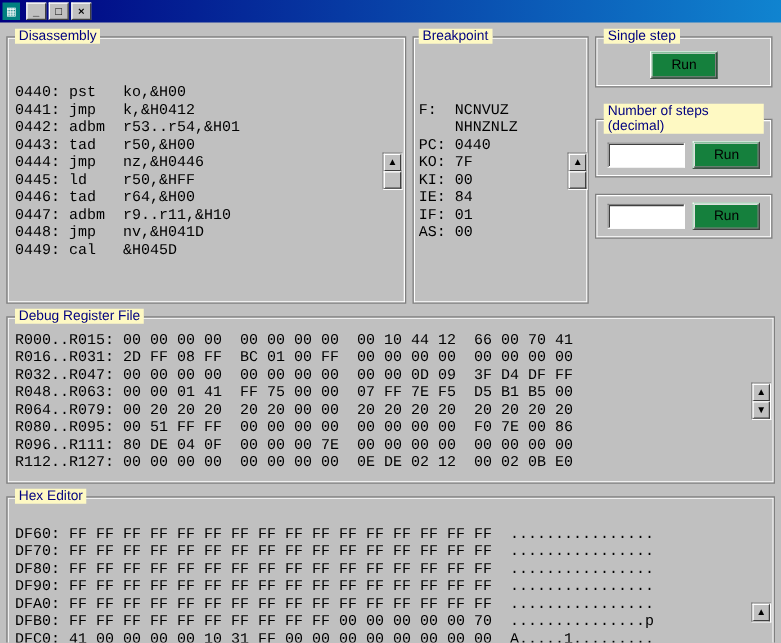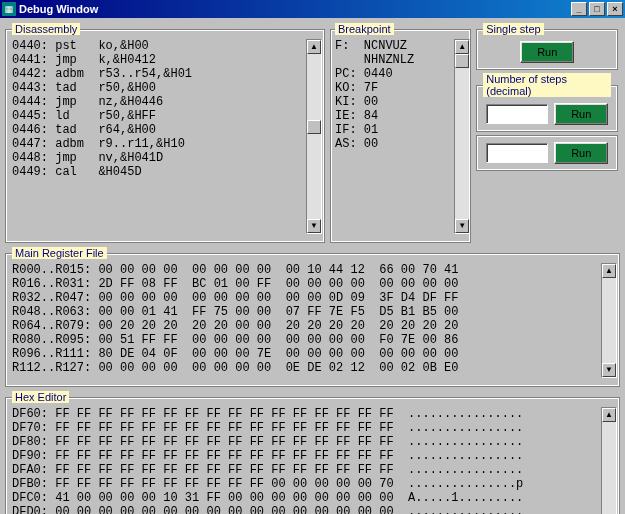--- a/index.html
+++ b/index.html
@@ -7,45 +7,44 @@
 .titlebar { background:linear-gradient(90deg,#000080,#1084d0); color:#fff; height:18px; display:flex; align-items:center; padding:0 2px; }
 .titlebar .icon { width:14px; height:14px; margin-right:3px; display:inline-flex; align-items:center; justify-content:center; background:#008080; font-size:9px; }
 .titlebar .title { flex:1; font-weight:bold; font-size:11px; }
 .tb-btn { width:16px; height:14px; background:#c0c0c0; border:1px solid; border-color:#fff #404040 #404040 #fff; margin-left:2px; font-size:9px; line-height:12px; text-align:center; font-family:Arial; font-weight:bold; color:#000; cursor:pointer; }
 .client { padding:5px; height:496px; }
 fieldset { border:1px solid #808080; box-shadow:inset -1px -1px 0 #fff,inset 1px 1px 0 #fff; border-radius:0; background:#c0c0c0; }
 legend { color:#000080; font-size:11px; padding:0 3px; background:#fef9c3; }
 .row1 { display:flex; gap:5px; margin-bottom:4px; }
 .disasm-fs { width:320px; height:220px; padding:4px 2px 4px 6px; }
 .regs-fs { width:130px; height:220px; padding:4px 0 4px 4px; }
-.right-col { width:142px; display:flex; flex-direction:column; gap:3px; }
+.right-col { width:142px; display:flex; flex-direction:column; gap:13px; }
 .sfs { padding:4px 6px 6px 6px; }
 .textbox { background:#fff; border:1px solid; border-color:#808080 #fff #fff #808080; box-shadow:inset 1px 1px 0 #404040; height:20px; padding:2px 3px; font-size:11px; font-family:Arial; width:62px; }
 .btn { background:#15803d; border:1px solid; border-color:#fff #404040 #404040 #fff; box-shadow:inset -1px -1px 0 #808080,inset 1px 1px 0 #dfdfdf; height:22px; width:54px; font-size:11px; cursor:pointer; text-align:center; line-height:20px; }
 .hstack { display:flex; align-items:center; gap:6px; justify-content:center; margin-top:2px; }
 .mono { font-family:"Courier New",monospace; font-size:12px; line-height:14px; white-space:pre; color:#000; }
-.vwrap { display:flex; height:100%; }
+.vwrap { display:flex; height:100%;align-items:center; }
 .vcontent { flex:1; overflow:hidden; }
 .vsb { width:16px; background:#c0c0c0; border:1px solid; border-color:#808080 #fff #fff #808080; display:flex; flex-direction:column; justify-content:space-between; }
 .sbb { height:14px; background:#c0c0c0; border:1px solid; border-color:#fff #404040 #404040 #fff; text-align:center; font-size:8px; line-height:12px; cursor:pointer; }
 .track { flex:1; background:repeating-conic-gradient(#c0c0c0 0% 25%,#fff 0% 50%) 50%/2px 2px; position:relative; }
 .thumb { position:absolute; left:0; right:0; background:#c0c0c0; border:1px solid; border-color:#fff #404040 #404040 #fff; }
 .mreg-fs { height:140px; padding:4px 2px 4px 6px; margin-bottom:4px; }
 .hex-fs { height:190px; padding:4px 2px 4px 6px; }
 .disasm-box { height:195px; }
 .regs-box { height:195px;gap:40px; }
 .mreg-box { height:115px; }
 .hex-box { height:165px; }
 </style>
 </head>
 <body>
 
 <div class="titlebar">
   <span class="icon">▦</span>
-  <span class="title">Debug Window</span>
   <span class="tb-btn">_</span>
   <span class="tb-btn">□</span>
   <span class="tb-btn">×</span>
 </div>
 
 <div class="client">
   <div class="row1">
     <fieldset class="disasm-fs">
       <legend>Disassembly</legend>
       <div class="vwrap disasm-box">
@@ -107,21 +106,21 @@
       <fieldset class="sfs">
         <div class="hstack">
           <input class="textbox" value="" style="">
           <div class="btn">Run</div>
         </div>
       </fieldset>
     </div>
   </div>
 
   <fieldset class="mreg-fs">
-    <legend>Main Register File</legend>
+    <legend>Debug Register File</legend>
     <div class="vwrap mreg-box">
       <div class="vcontent mono" id="mreg">R000..R015: 00 00 00 00  00 00 00 00  00 10 44 12  66 00 70 41
 R016..R031: 2D FF 08 FF  BC 01 00 FF  00 00 00 00  00 00 00 00
 R032..R047: 00 00 00 00  00 00 00 00  00 00 0D 09  3F D4 DF FF
 R048..R063: 00 00 01 41  FF 75 00 00  07 FF 7E F5  D5 B1 B5 00
 R064..R079: 00 20 20 20  20 20 00 00  20 20 20 20  20 20 20 20
 R080..R095: 00 51 FF FF  00 00 00 00  00 00 00 00  F0 7E 00 86
 R096..R111: 80 DE 04 0F  00 00 00 7E  00 00 00 00  00 00 00 00
 R112..R127: 00 00 00 00  00 00 00 00  0E DE 02 12  00 02 0B E0</div>
       <div class="vsb">

